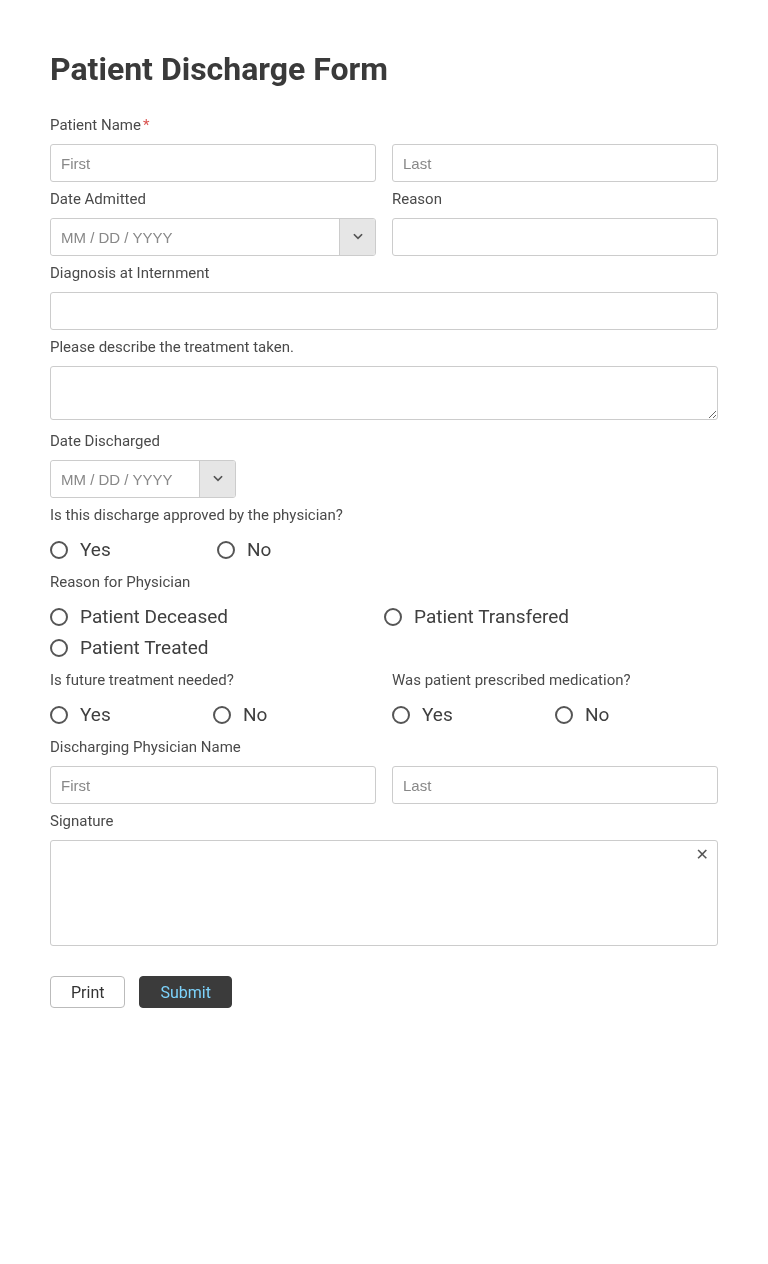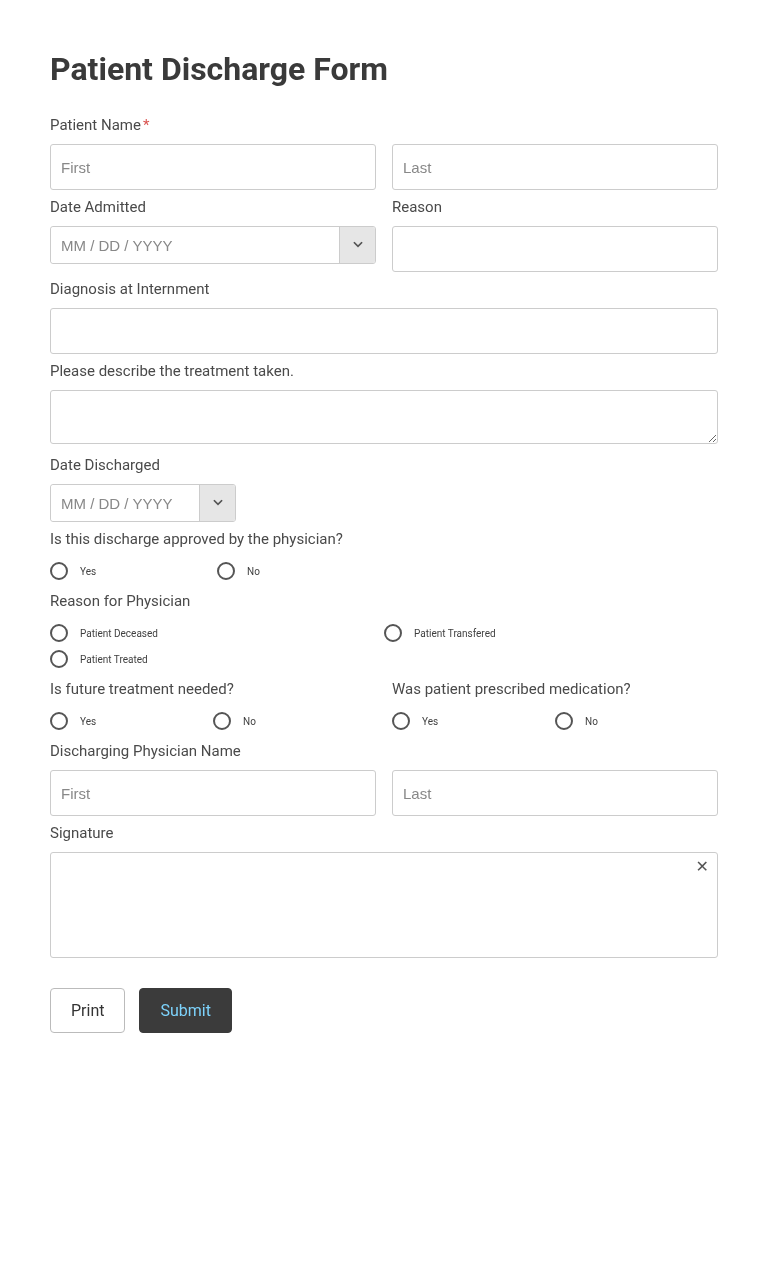--- a/index.html
+++ b/index.html
@@ -21,21 +21,21 @@
     display: block;
     font-size: 15px;
     color: #4a4a4a;
     margin-bottom: 10px;
   }
   .required { color: #d9534f; margin-left: 2px; }
   .row { display: flex; gap: 16px; }
   .col { flex: 1; }
   input[type="text"], .text-input {
     width: 100%;
-    height: 46px;
+    height: 38px;
     border: 1px solid #ccc;
     border-radius: 3px;
     padding: 16px 10px;
     font-size: 15px;
     color: #555;
     background: #fff;
   }
   input::placeholder { color: #888; }
   textarea {
     width: 100%;
@@ -74,21 +74,21 @@
     justify-content: center;
     cursor: pointer;
   }
   .date-btn svg { width: 14px; height: 14px; }
   .date-narrow { width: 186px; }
   .radio-row { display: flex; flex-wrap: wrap; }
   .radio-item {
     display: flex;
     align-items: center;
     gap: 12px;
-    font-size: 10px;
+    font-size: 19px;
     color: #3f3f3f;
     margin-top: 4px;
     margin-bottom: 4px;
     cursor: pointer;
   }
   .radio-circle {
     width: 18px;
     height: 18px;
     border: 2px solid #555;
     border-radius: 50%;
@@ -112,21 +112,21 @@
     right: 8px;
     font-size: 16px;
     color: #555;
     cursor: pointer;
     background: none;
     border: none;
     line-height: 1;
   }
   .buttons { display: flex; gap: 14px; margin-top: 30px; }
   .btn {
-    height: 45px;
+    height: 32px;
     padding: 0 20px;
     font-size: 16px;
     border-radius: 4px;
     cursor: pointer;
     font-family: inherit;
   }
   .btn-print {
     background: #fff;
     color: #333;
     border: 1px solid #bbb;

